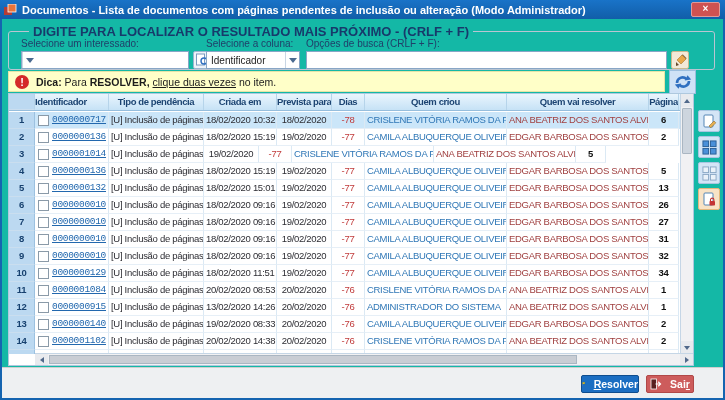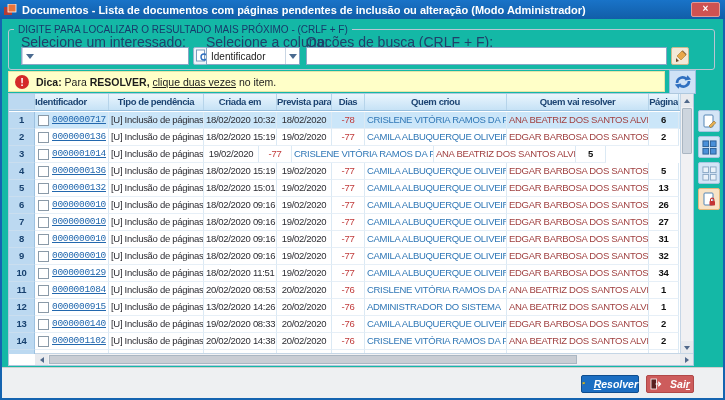--- a/index.html
+++ b/index.html
@@ -12,22 +12,22 @@
               background:linear-gradient(#1973c8,#115ea8); display:flex; align-items:center; padding:0 4px; }
   .title-icon { width:13px; height:12px; margin-right:5px; flex:0 0 auto; }
   .title-text { color:#fff; font-size:11px; font-weight:600; white-space:nowrap; overflow:hidden; }
   .close-btn { position:absolute; right:5px; top:2px; width:29px; height:15px; background:#cf5252;
                border:1px solid #e09a9a; border-radius:2px; color:#fff; font-size:10px; font-weight:bold;
                line-height:12px; text-align:center; cursor:pointer; }
 
   
   .search-group { position:absolute; left:6px; top:24px; width:707px; height:46px;
                   border:1px solid #b9c5d2; border-radius:3px; }
-  .search-group legend { margin-left:5px; padding:0 4px; font-size:10px; font-weight:normal; color:#173a6b; }
-  .fld-label { position:absolute; font-size:14px; color:#20406a; white-space:nowrap;text-align:center; }
+  .search-group legend { margin-left:20px; padding:0 4px; font-size:13px; font-weight:bold; color:#173a6b; }
+  .fld-label { position:absolute; font-size:10px; color:#20406a; white-space:nowrap;text-align:center; }
   .combo { position:absolute; height:18px; background:#fff; border:1px solid #88a6c6; display:flex;
            align-items:center; font-size:10px; color:#222; cursor:pointer; }
   .combo-value { flex:1; padding:0 4px; white-space:nowrap; overflow:hidden; }
   .combo-arrow { width:14px; height:100%; display:flex; align-items:center; justify-content:center;
                  border-left:1px solid #c9d6e4; }
   .tri-down { width:0; height:0; border-left:4px solid transparent; border-right:4px solid transparent;
               border-top:5px solid #4a6a90; }
   .text-input { position:absolute; height:18px; background:#fff; border:1px solid #88a6c6;
                 font-size:10px; padding:0 4px; }
   .mini-btn { position:absolute; width:18px; height:18px; background:#f3e9d8; border:1px solid #c9b98f;
@@ -93,21 +93,21 @@
 
   
   .side-tools { position:absolute; left:696px; top:110px; width:23px; }
   .tool-btn { width:22px; height:22px; background:#d4e5f6; border:1px solid #a8c6e2; border-radius:2px;
               margin-bottom:4px; display:flex; align-items:center; justify-content:center; cursor:pointer; }
   .tool-btn.warm { background:#f8e3c6; border-color:#e3b87e; }
 
   
   .footer { position:absolute; left:0; right:0; top:367px; bottom:0; background:#eef0f2; border-top:1px solid #cfcfcf; }
   .btn { position:absolute; top:7px; height:18px; color:#fff; font-size:10.5px; font-weight:bold;
-         display:flex; align-items:center; justify-content:center; gap:8px; cursor:pointer; border-radius:2px;font-style:italic; }
+         display:flex; align-items:center; justify-content:center; gap:8px; cursor:pointer; border-radius:2px; }
   .btn .key { text-decoration:underline; }
   .btn-resolve { left:579px; width:58px; background:#1b6ec2; border:1px solid #0e4d8e; }
   .btn-exit { left:644px; width:48px; background:#cd5c5c; border:1px solid #b04848; }
 </style>
 </head>
 <body>
 
 <div class="window">
 
   <div class="titlebar">

